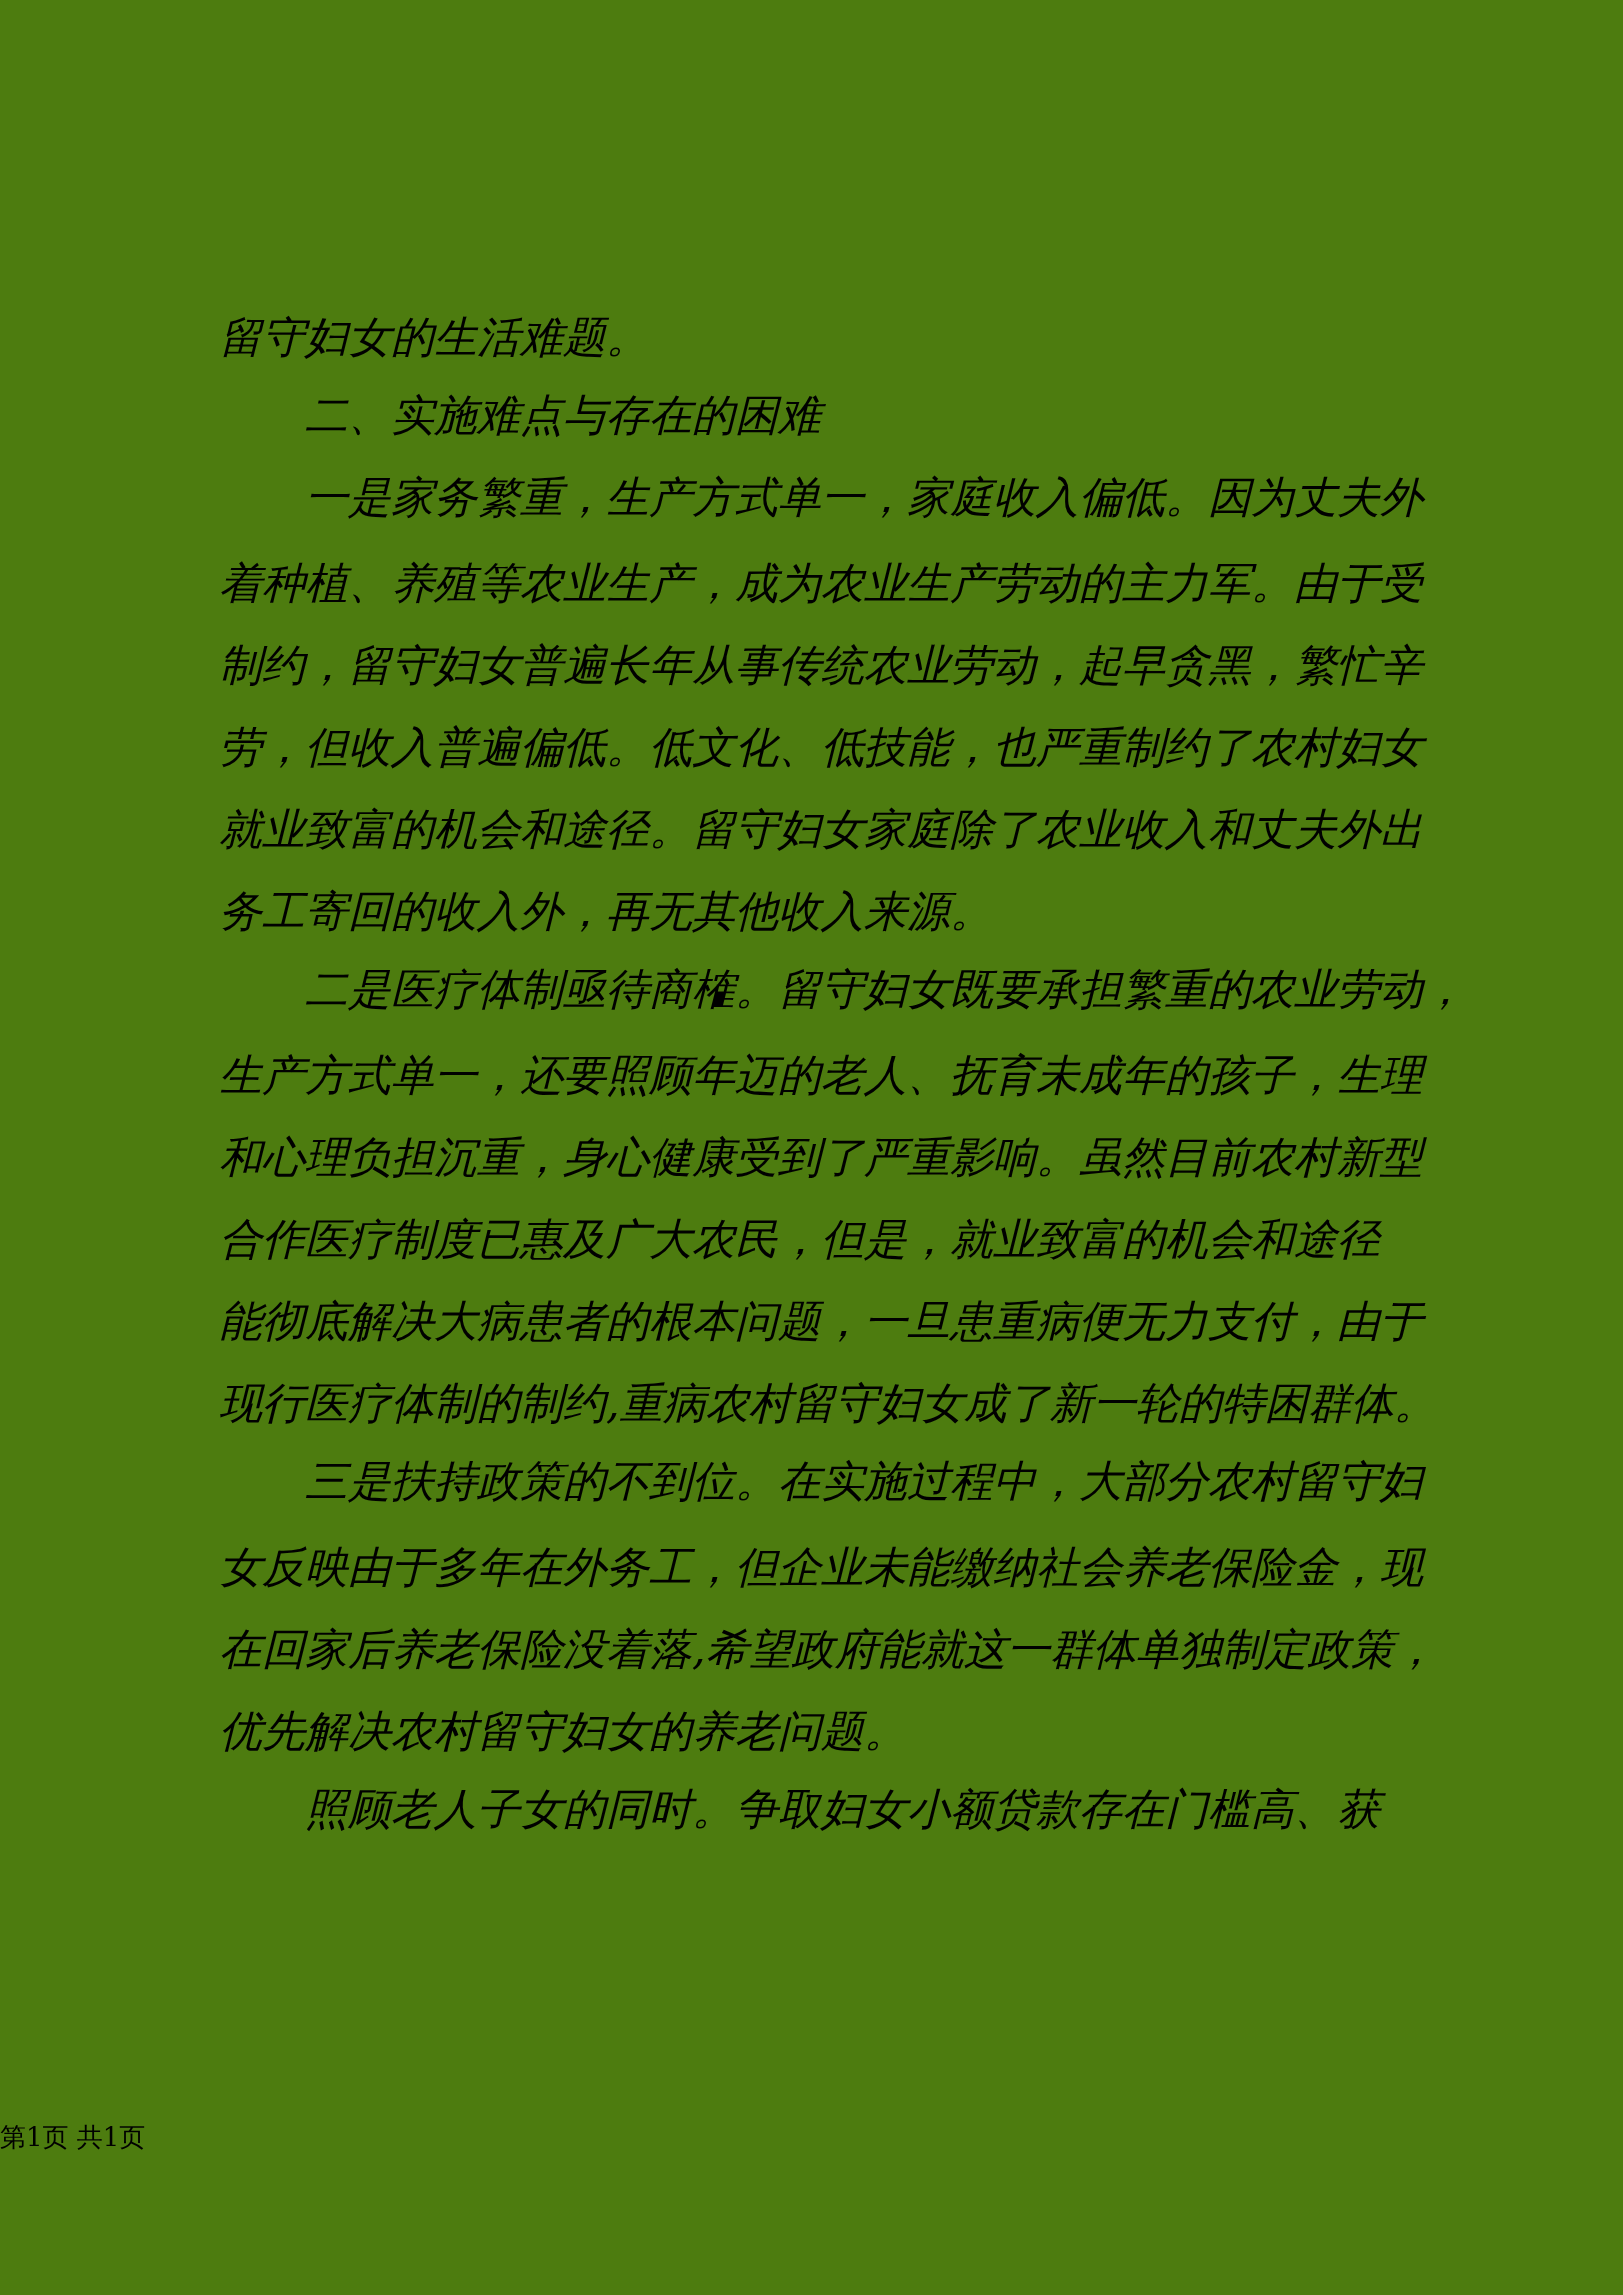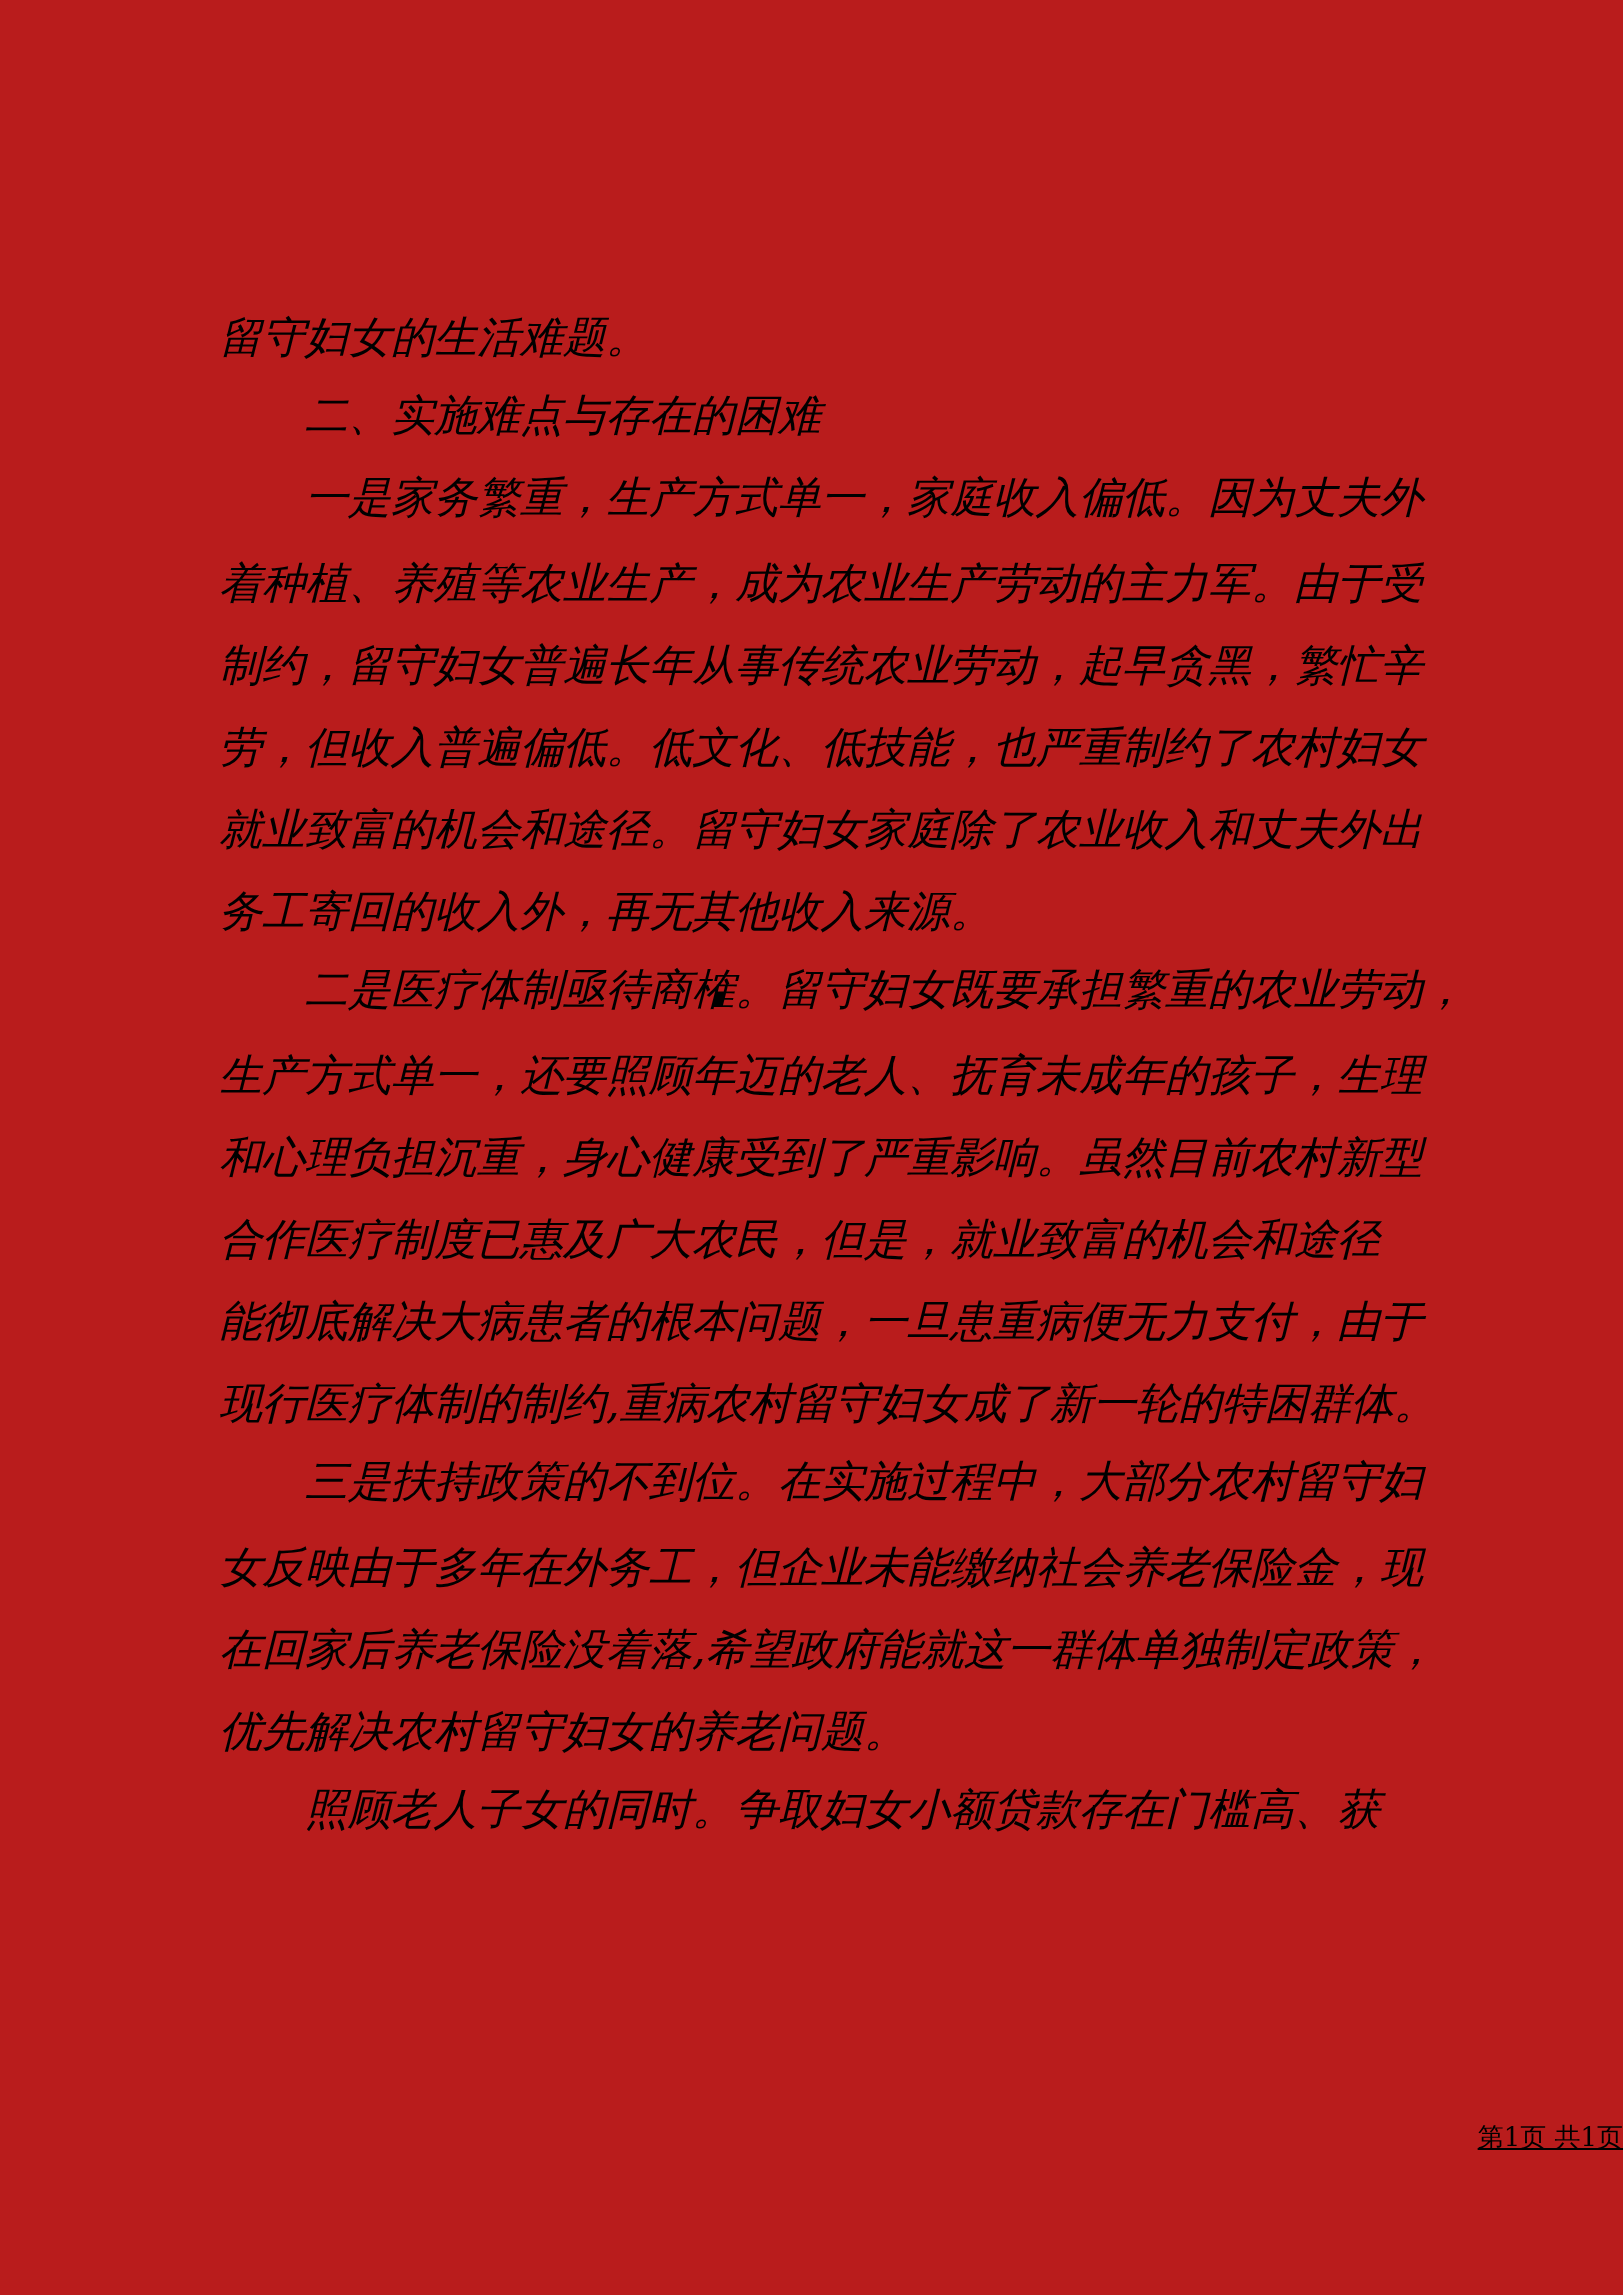--- a/index.html
+++ b/index.html
@@ -11,21 +11,21 @@
     height: 2295px;
     background: #ffffff;
     position: relative;
     font-family: "DejaVu Serif", "Liberation Serif", serif;
     color: #000000;
     overflow: hidden;
   }
   .doc-page {
     position: absolute;
     inset: 0;
-    background: #b91c1c;
+    background: #4d7c0f;
   }
   .text-block {
     position: absolute;
     left: 219px;
     top: 296px;
     width: 1234px;
   }
   .line {
     font-size: 43px;
     line-height: 82px;
@@ -35,26 +35,25 @@
   }
   .line.indent {
     text-indent: 86px;
     font-family: Liberation Mono, monospace;
   }
   .footer {
     position: absolute;
     top: 2120px;
     left: 0;
     width: 100%;
-    text-align: right;
+    text-align: left;
     font-size: 26px;
     line-height: 34px;
     font-style: normal;
     color: #000000;
-    text-decoration: underline;
   }
 </style>
 </head>
 <body>
 
 <div class="doc-page">
   <div class="text-block">
     <div class="line">留守妇女的生活难题。</div>
     <div class="line indent">二、实施难点与存在的困难</div>
     <div class="line indent">一是家务繁重，生产方式单一，家庭收入偏低。因为丈夫外</div>

